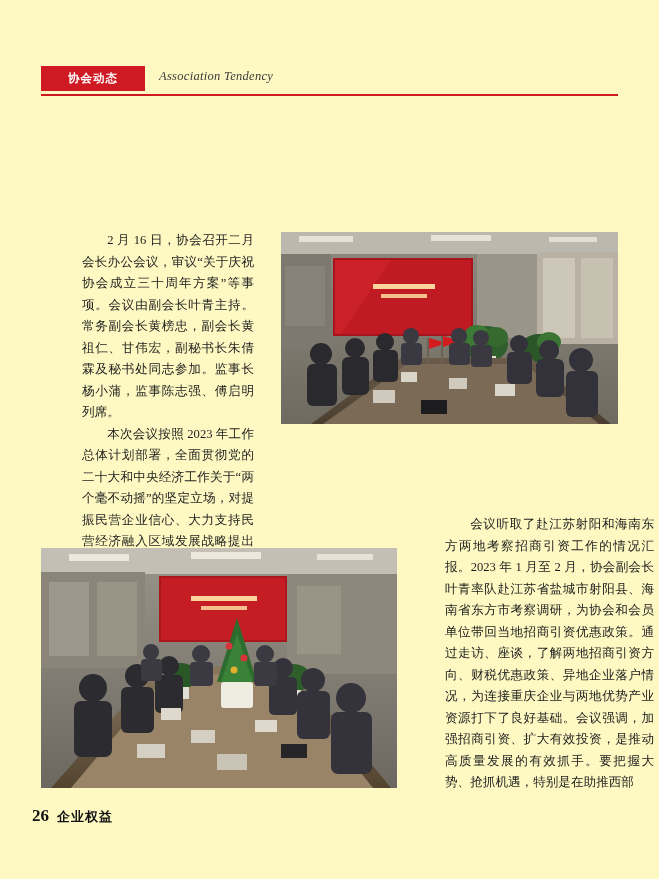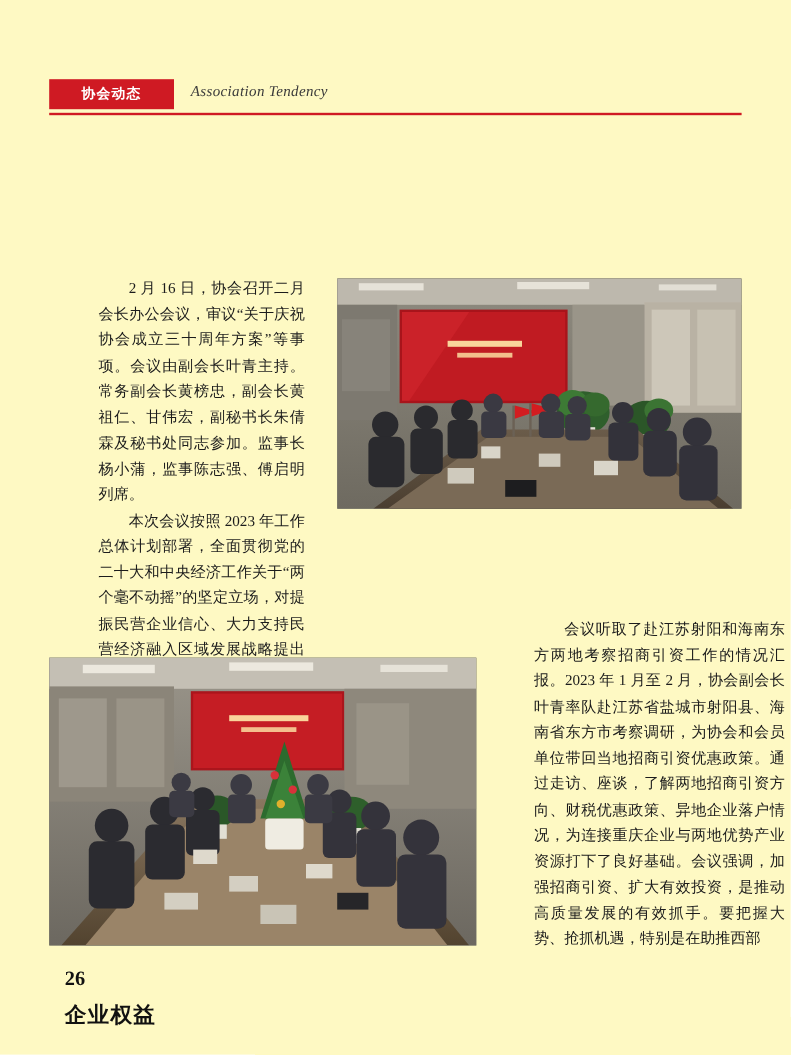--- a/index.html
+++ b/index.html
@@ -138,36 +138,35 @@
     left: 41px;
     top: 548px;
     width: 356px;
     height: 240px;
   }
   .photo svg { display: block; }
 
   
   .footer {
     position: absolute;
-    left: 54px;
+    left: 32px;
     top: 806px;
     display: flex;
     align-items: baseline;
     gap: 8px;
-    flex-direction: column;
   }
   .folio {
     font-family: "Liberation Serif", serif;
     font-size: 17px;
     font-weight: bold;
     color: #111;
   }
   .footer-title {
     font-family: "Liberation Sans", sans-serif;
-    font-size: 18px;
+    font-size: 13px;
     font-weight: bold;
     color: #111;
     letter-spacing: 1px;
   }
 </style>
 </head>
 <body>
 
 <div class="page">
 

